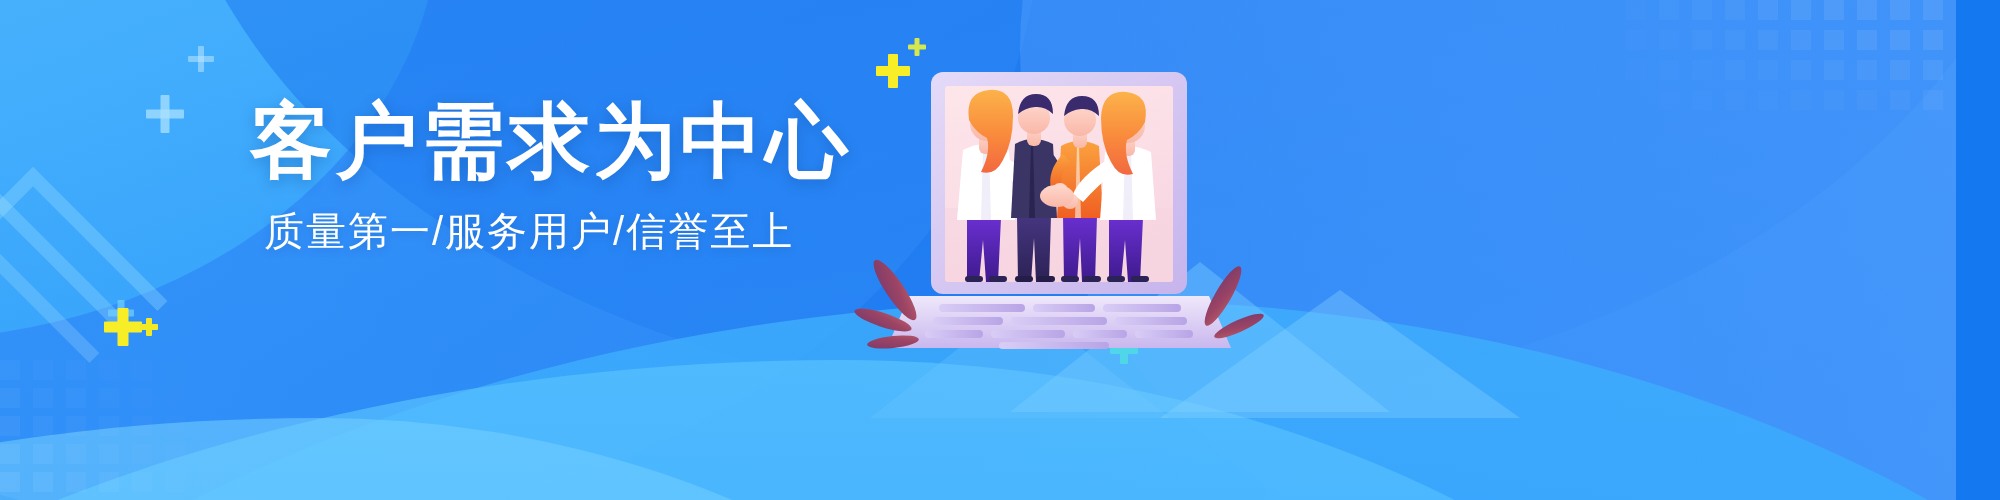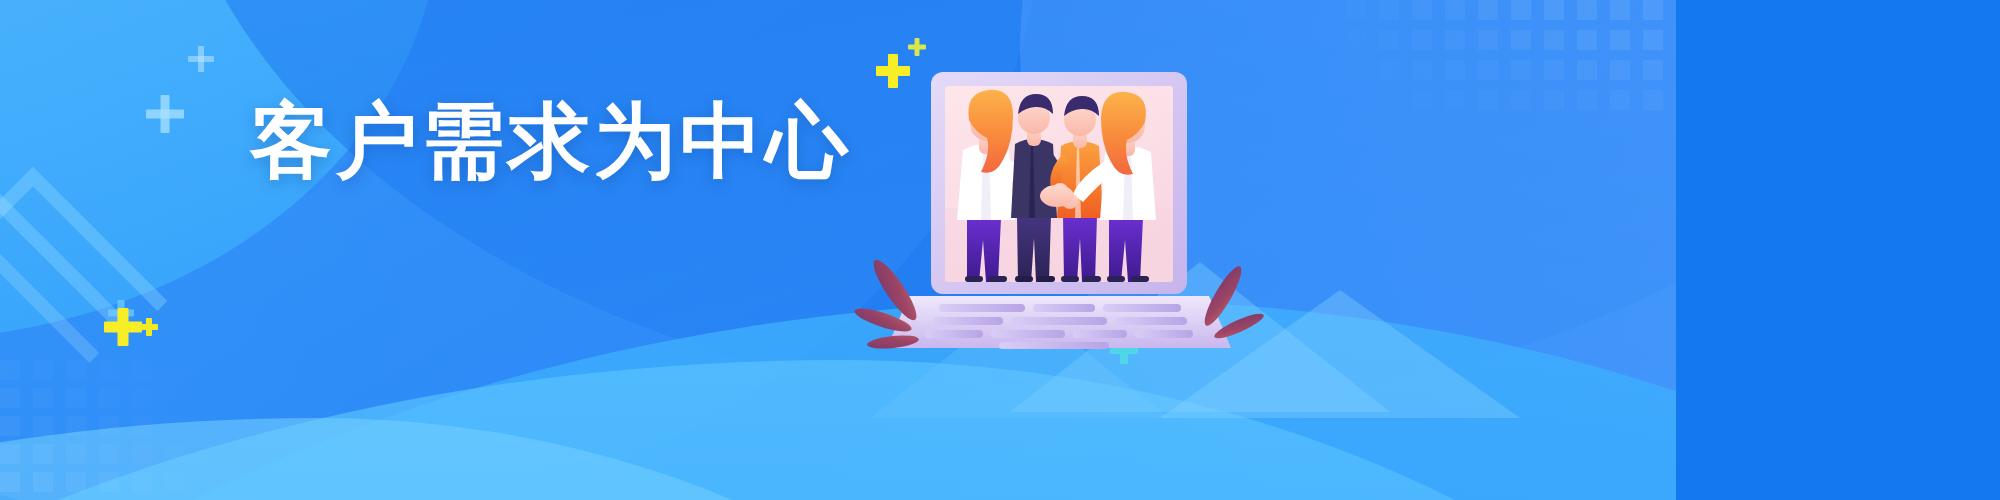--- a/index.html
+++ b/index.html
@@ -2,21 +2,21 @@
 <html><head>
 <meta charset="utf-8">
 <style>
   html,body{margin:0;padding:0;}
   body{
     width:2000px;height:500px;overflow:hidden;
     font-family:"Liberation Sans","DejaVu Sans",sans-serif;
     background:#1478f0;
   }
   .banner{
-    position:relative;width:1676px;height:500px;overflow:hidden;
+    position:relative;width:1956px;height:500px;overflow:hidden;
     background:linear-gradient(110deg,#1b86f5 0%,#1a7df2 28%,#1f7bf0 52%,#2b8bf8 72%,#3b91f7 100%);
   }
 
   
   .bg-layer{position:absolute;pointer-events:none;}
 
   
   .blob-a{
     left:-520px;top:-700px;width:1560px;height:1230px;border-radius:50%;
     background:linear-gradient(150deg,#4ea6ff 0%,#3f99fb 55%,#2f8cf8 100%);
@@ -237,20 +237,21 @@
   <i class="plus p-lt-big"></i>
   <i class="plus p-bl-cyan"></i>
   <i class="plus p-bl-yellow"></i>
   <i class="plus p-bl-yellow-s"></i>
   <i class="plus p-top-yellow"></i>
   <i class="plus p-top-yellow-s"></i>
   <i class="plus p-cyan-mid"></i>
 
   <div class="copy">
     <h1 class="headline">客户需求为中心</h1>
+    <p class="subline">质量第一/服务用户/信誉至上</p>
   </div>
 
   <div class="laptop">
     <svg viewBox="0 0 400 300" xmlns="http://www.w3.org/2000/svg">
       <defs>
         <linearGradient id="gScreenBg" x1="0" y1="0" x2="0.4" y2="1">
           <stop offset="0%" stop-color="#fde6ea"></stop>
           <stop offset="60%" stop-color="#fbdde6"></stop>
           <stop offset="100%" stop-color="#f7d6e2"></stop>
         </linearGradient>

